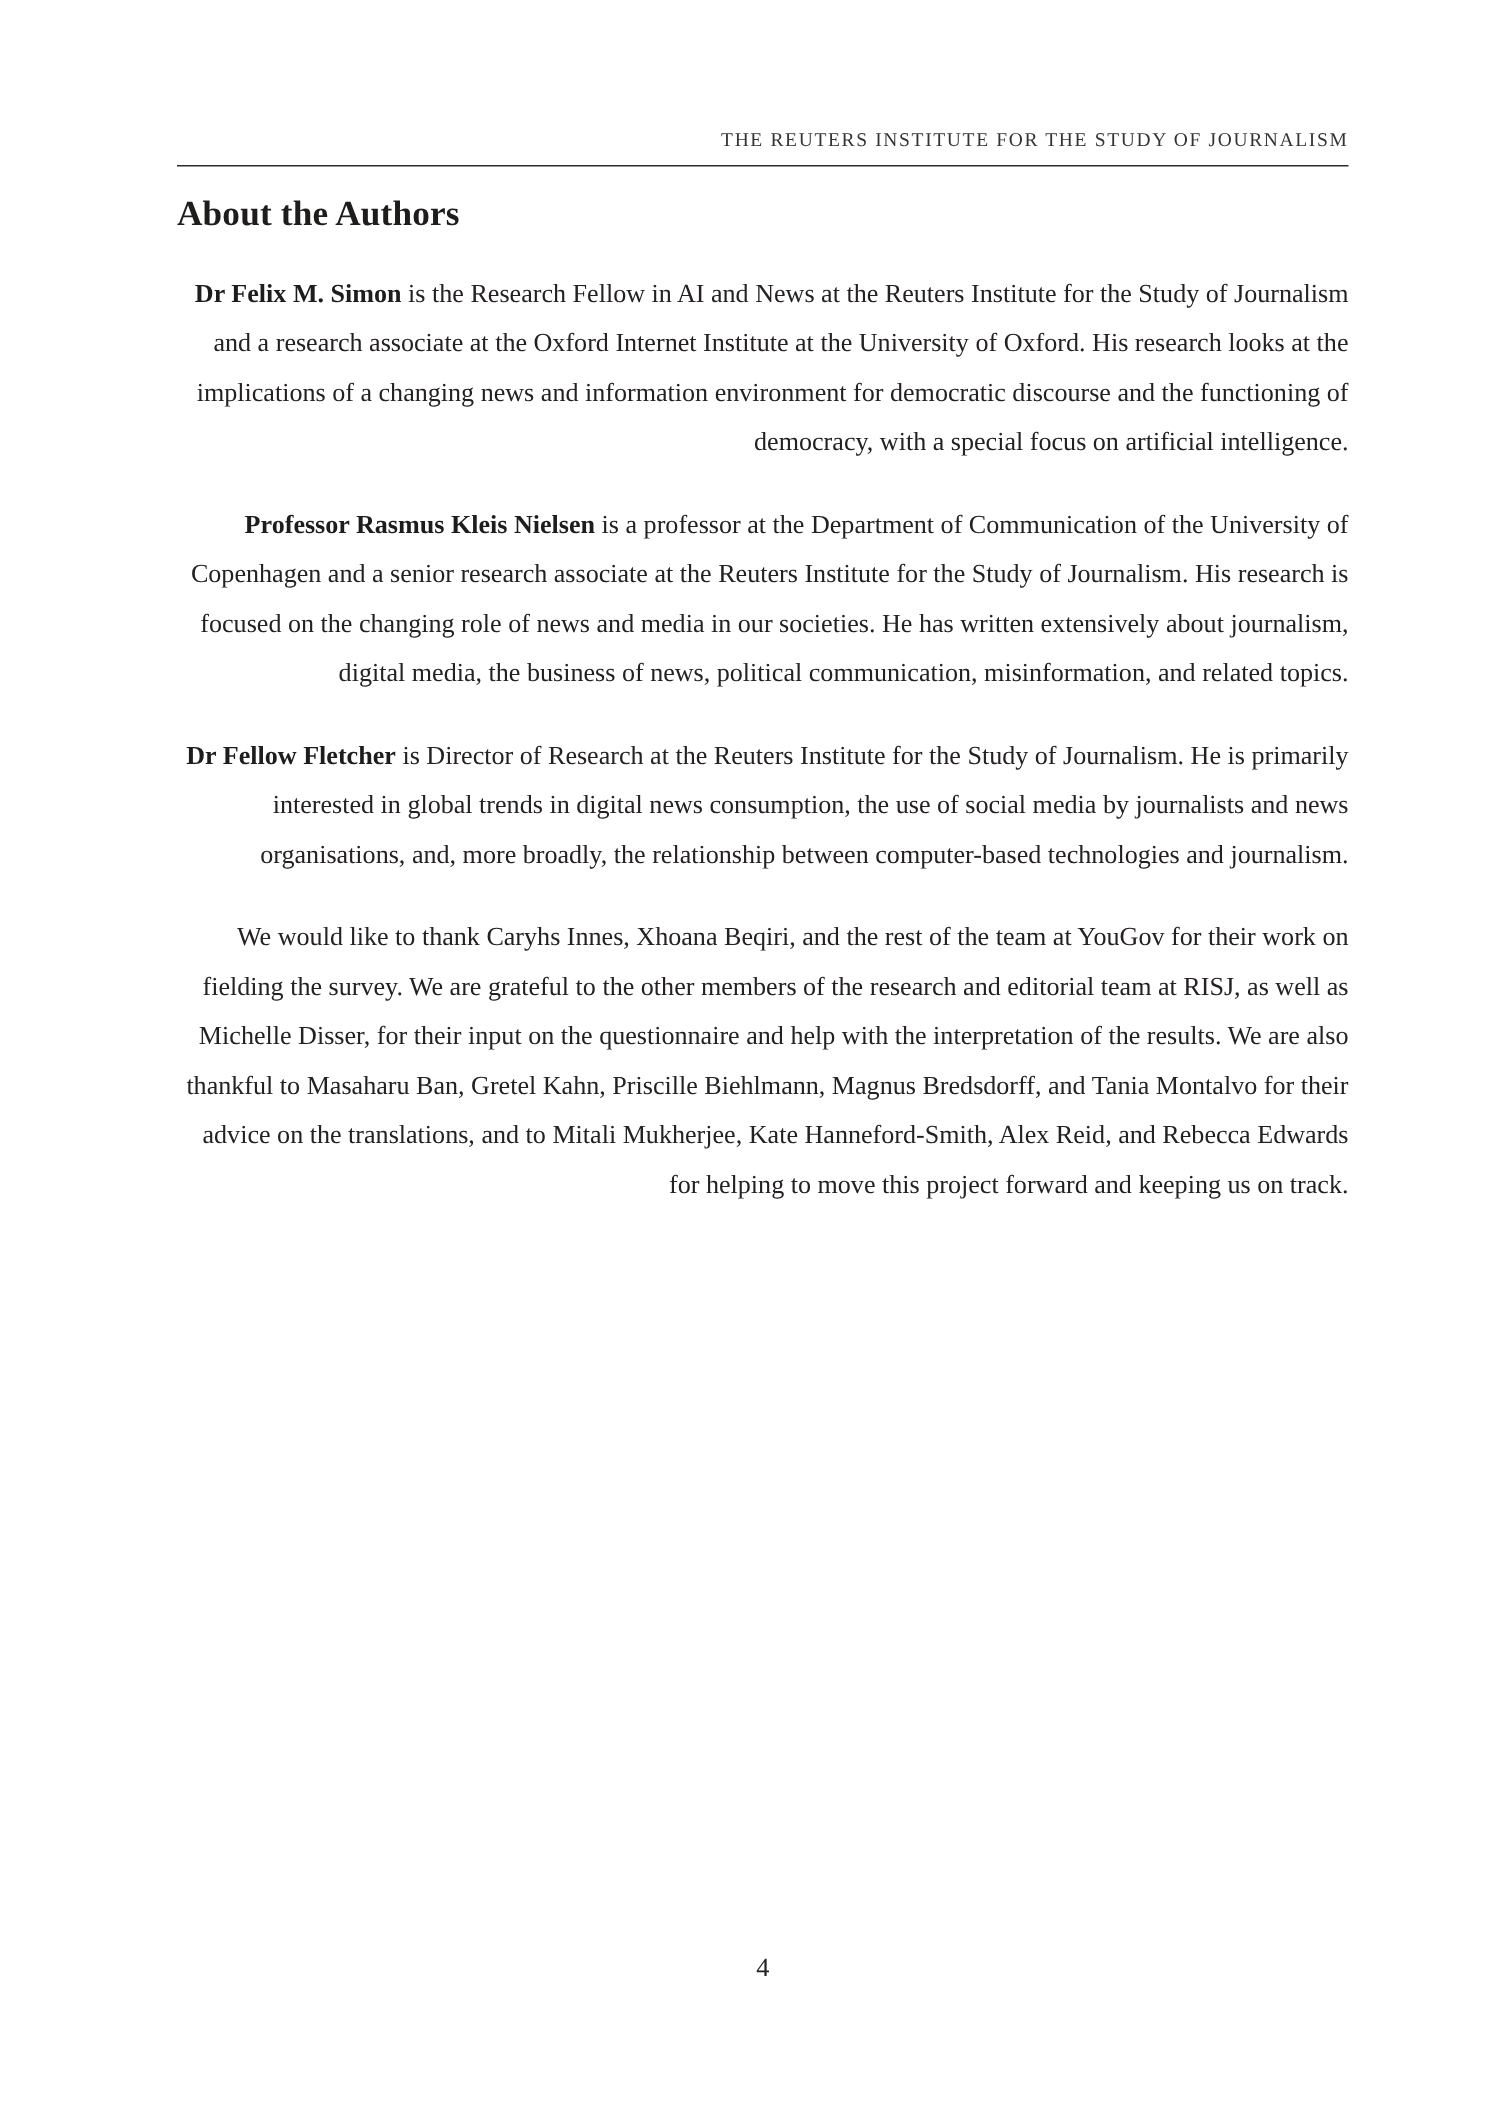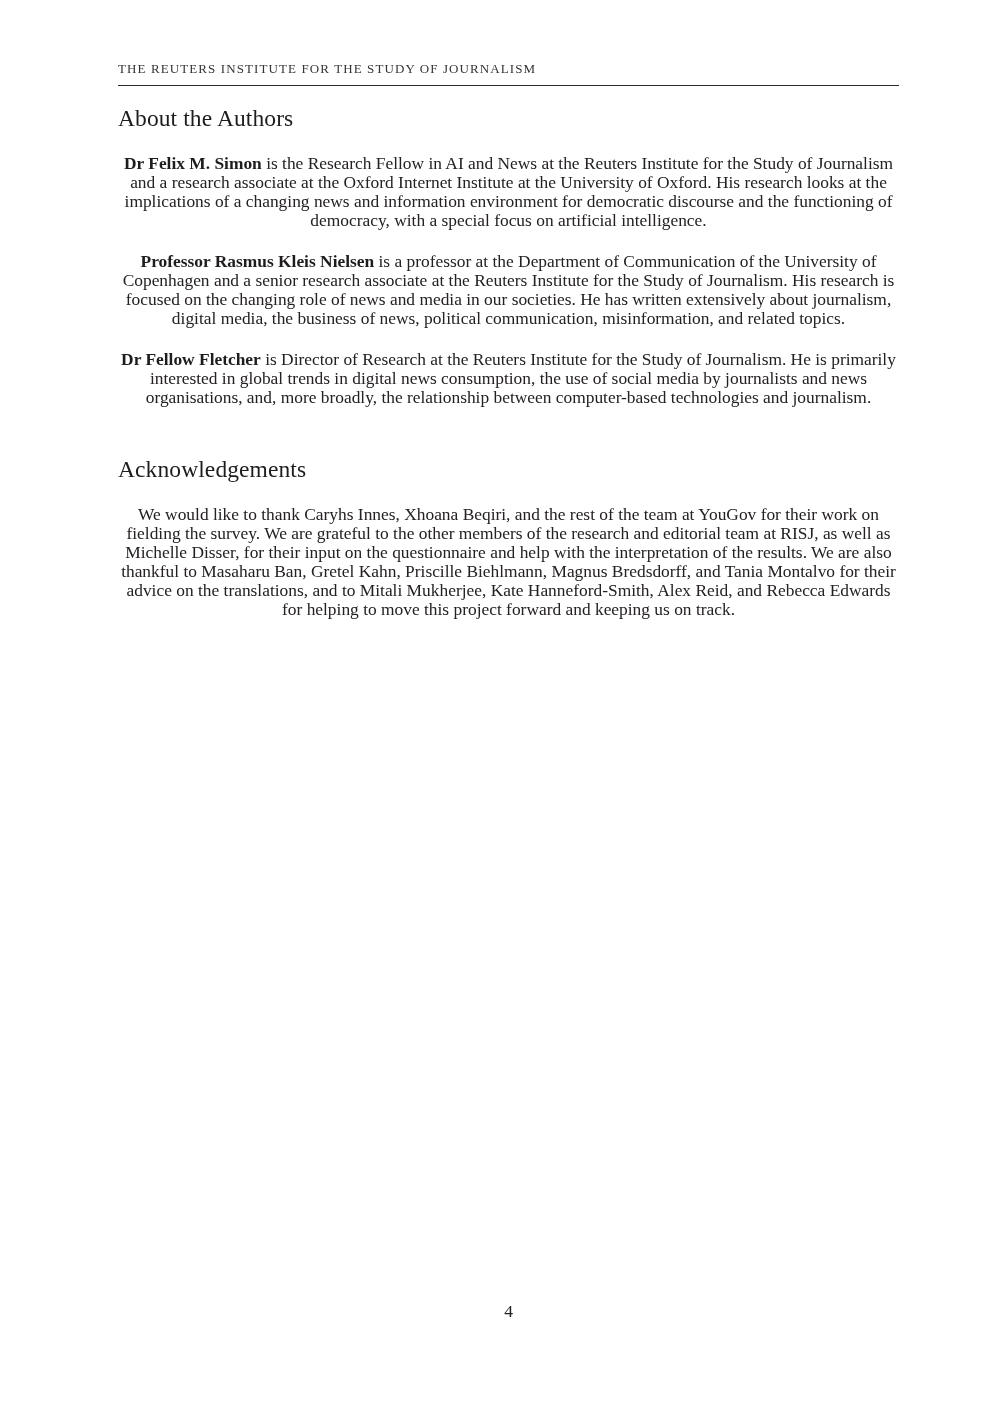--- a/index.html
+++ b/index.html
@@ -13,53 +13,53 @@
     color: #242120;
     overflow: hidden;
   }
   .content {
     position: absolute;
     left: 118px;
     top: 0;
     width: 781px;
   }
   .running-header {
-    padding-top: 59px;
-    text-align: left;
+    padding-top: 84px;
+    text-align: right;
   }
   .running-header-title {
     display: inline-block;
     font-size: 13px;
     letter-spacing: 1.1px;
     color: #343434;
     white-space: nowrap;
   }
   .header-rule {
     border: none;
     border-top: 1.6px solid #2c2c2c;
     margin-top: 8px;
     width: 100%;
   }
   .section-heading {
     font-size: 23.5px;
-    font-weight: 400;
+    font-weight: 700;
     color: #1f1c1c;
     letter-spacing: 0.1px;
     margin-top: 19px;
     font-family: "Liberation Serif", "DejaVu Serif", serif;
   }
   .section-heading.spaced {
     margin-top: 49px;
   }
   .body-paragraph {
     font-size: 17.4px;
-    line-height: 19px;
+    line-height: 33px;
     margin-top: 22px;
     color: #242120;
-    text-align: center;
+    text-align: right;
   }
   .body-paragraph strong {
     font-weight: 700;
     color: #1f1c1c;
   }
   .page-number {
     position: absolute;
     top: 1301px;
     left: 118px;
     width: 781px;
@@ -83,21 +83,20 @@
       <h2 class="section-heading">About the Authors</h2>
 
       <p class="body-paragraph"><strong>Dr Felix M. Simon</strong><span> is the Research Fellow in AI and News at the Reuters Institute for the Study of Journalism and a research associate at the Oxford Internet Institute at the University of Oxford. His research looks at the implications of a changing news and information environment for democratic discourse and the functioning of democracy, with a special focus on artificial intelligence.</span></p>
 
       <p class="body-paragraph"><strong>Professor Rasmus Kleis Nielsen</strong><span> is a professor at the Department of Communication of the University of Copenhagen and a senior research associate at the Reuters Institute for the Study of Journalism. His research is focused on the changing role of news and media in our societies. He has written extensively about journalism, digital media, the business of news, political communication, misinformation, and related topics.</span></p>
 
       <p class="body-paragraph"><strong>Dr Fellow Fletcher</strong><span> is Director of Research at the Reuters Institute for the Study of Journalism. He is primarily interested in global trends in digital news consumption, the use of social media by journalists and news organisations, and, more broadly, the relationship between computer-based technologies and journalism.</span></p>
     </section>
 
     <section>
-      <h2 class="section-heading spaced">Acknowledgements</h2>
 
       <p class="body-paragraph"><span>We would like to thank Caryhs Innes, Xhoana Beqiri, and the rest of the team at YouGov for their work on fielding the survey. We are grateful to the other members of the research and editorial team at RISJ, as well as Michelle Disser, for their input on the questionnaire and help with the interpretation of the results. We are also thankful to Masaharu Ban, Gretel Kahn, Priscille Biehlmann, Magnus Bredsdorff, and Tania Montalvo for their advice on the translations, and to Mitali Mukherjee, Kate Hanneford-Smith, Alex Reid, and Rebecca Edwards for helping to move this project forward and keeping us on track.</span></p>
     </section>
 
   </div>
 
   <div class="page-number">4</div>
 </div>
 
 </body></html>

